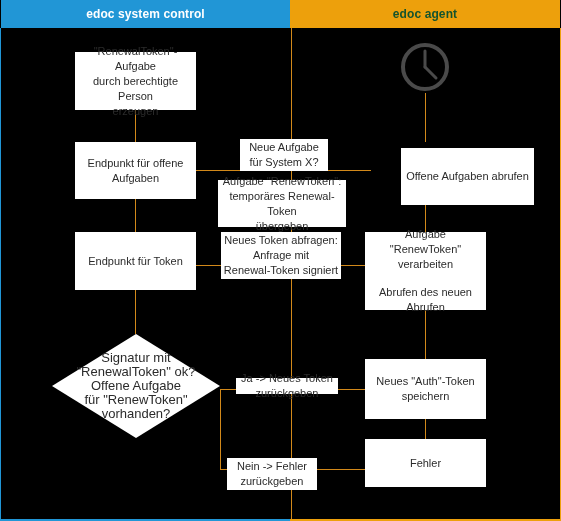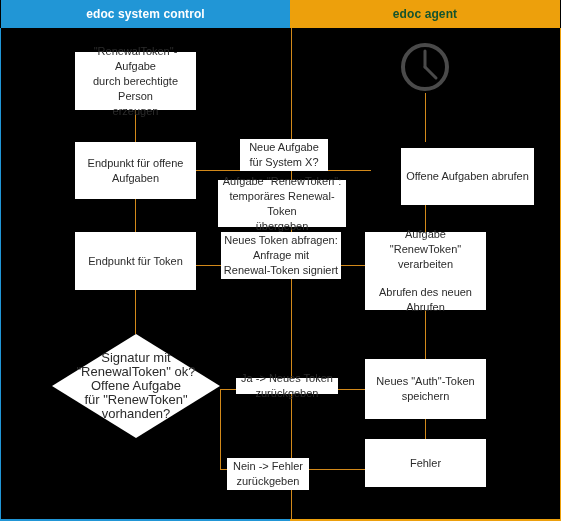--- a/index.html
+++ b/index.html
@@ -263,20 +263,20 @@
     </div>
   </div>
 
   <div class="edge-label" id="label-yes-return-token" style="left:236px; top:378px; width:102px; height:16px;align-items:center;">
     <div>
       <div>Ja -&gt; Neues Token</div>
       <div>zurückgeben</div>
     </div>
   </div>
 
-  <div class="edge-label" id="label-no-return-error" style="left:227px; top:458px; width:82px; height:32px;">
+  <div class="edge-label" id="label-no-return-error" style="left:227px; top:458px; width:90px; height:32px;">
     <div>
       <div>Nein -&gt; Fehler</div>
       <div>zurückgeben</div>
     </div>
   </div>
 
 </div>
 
 </body></html>

